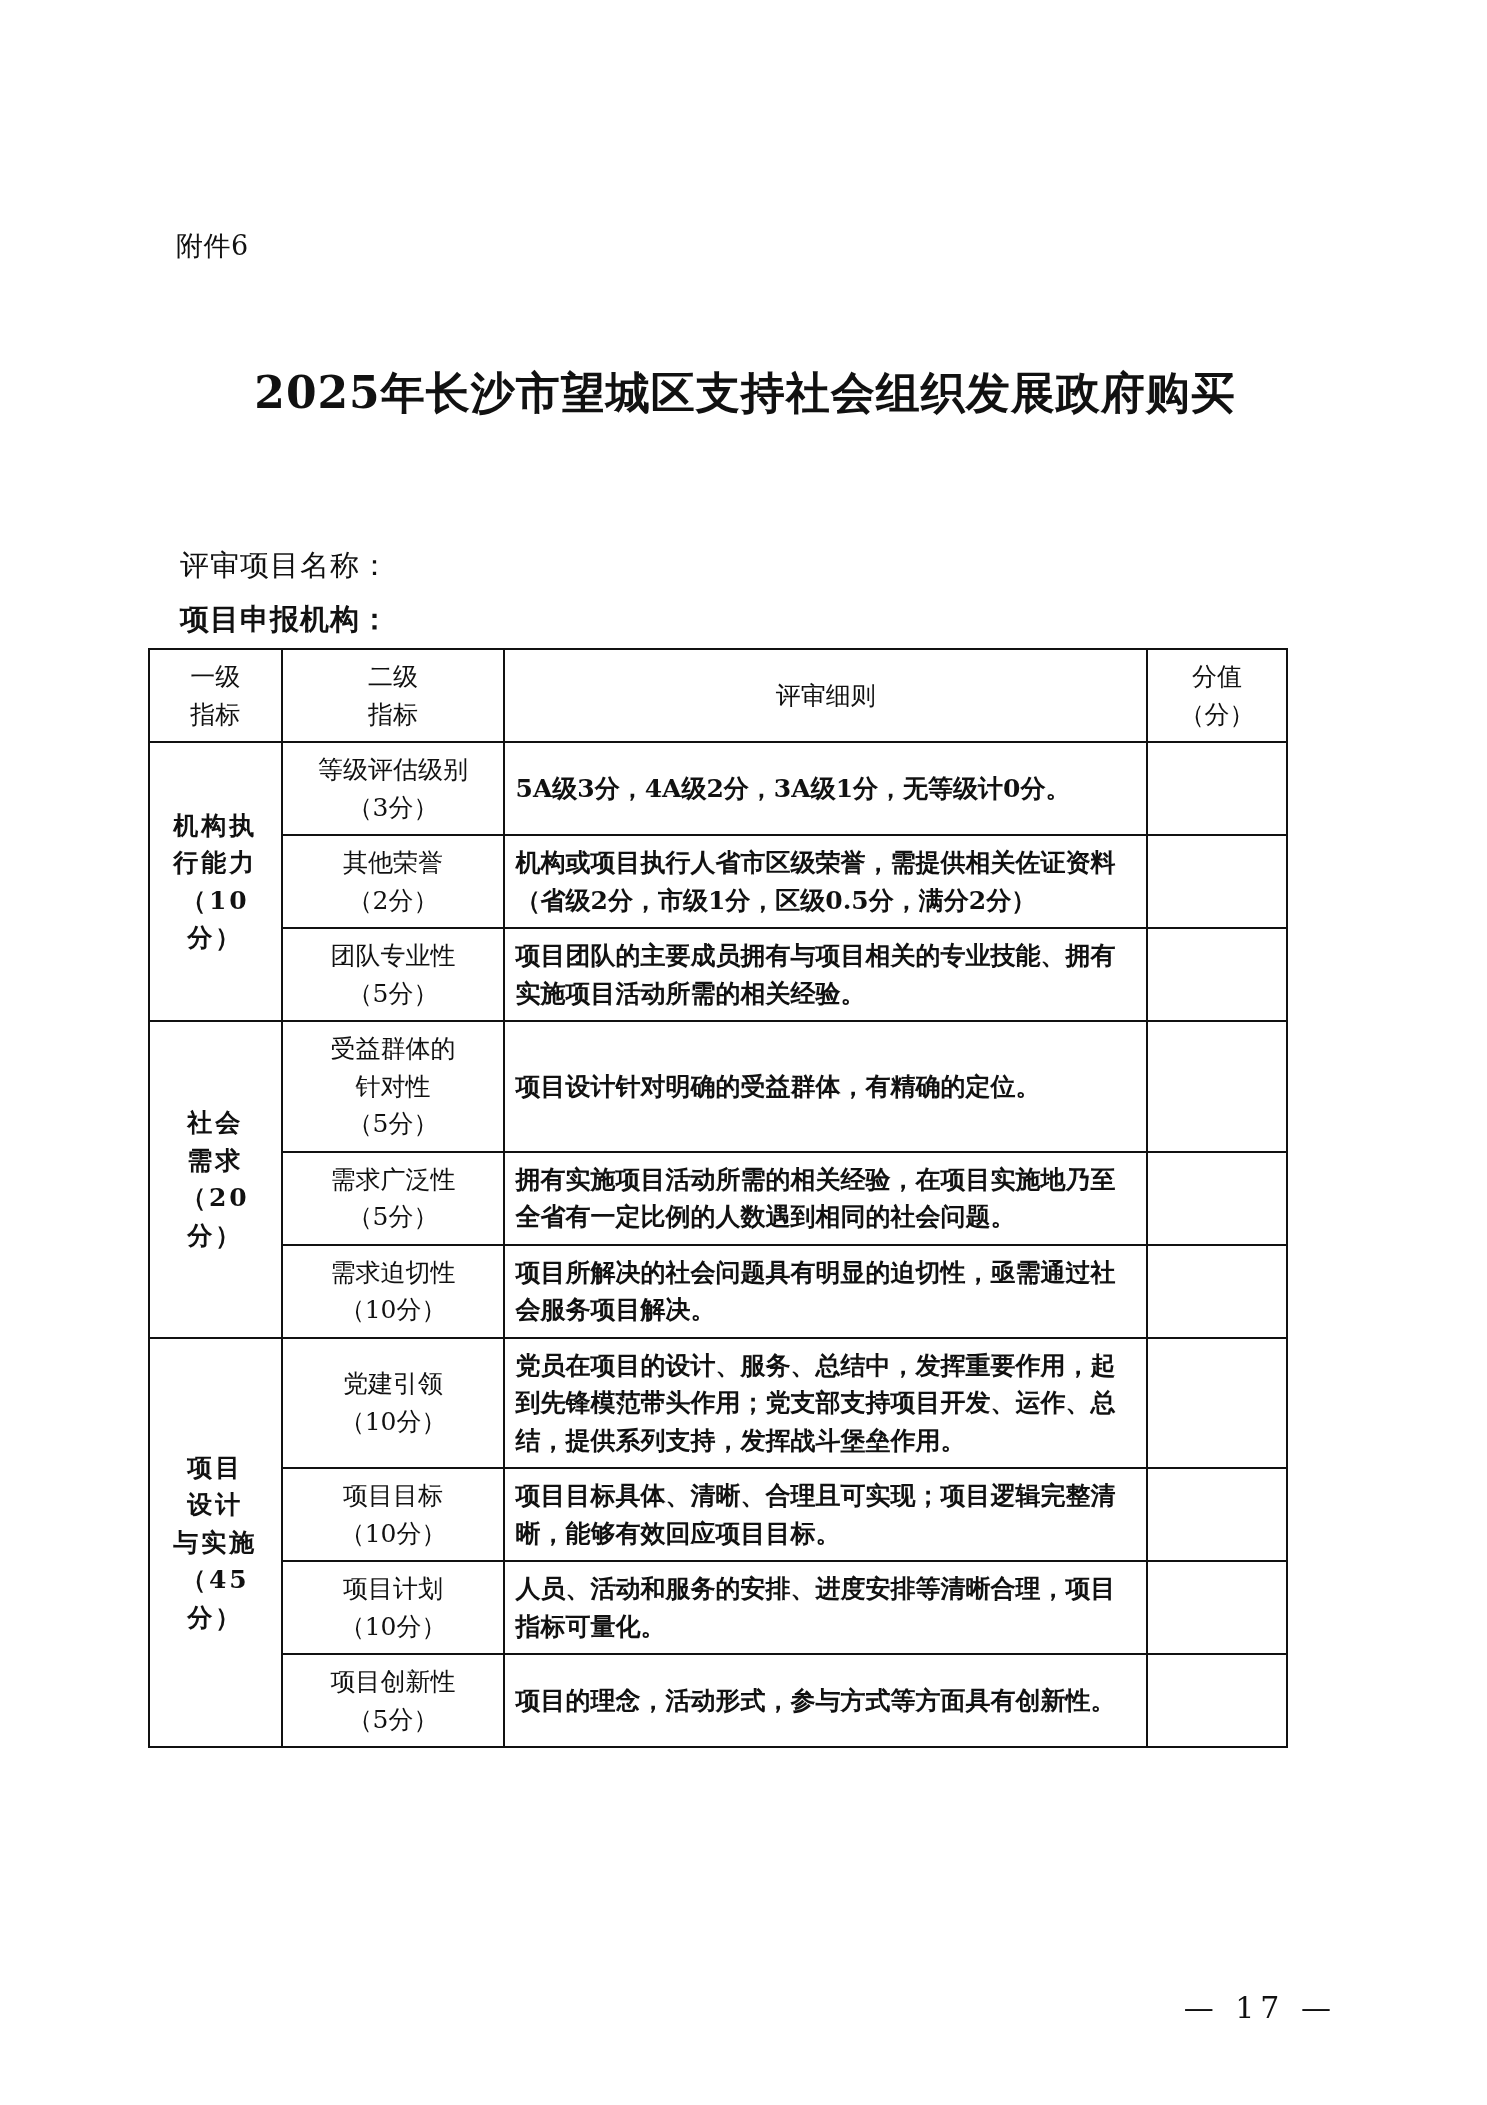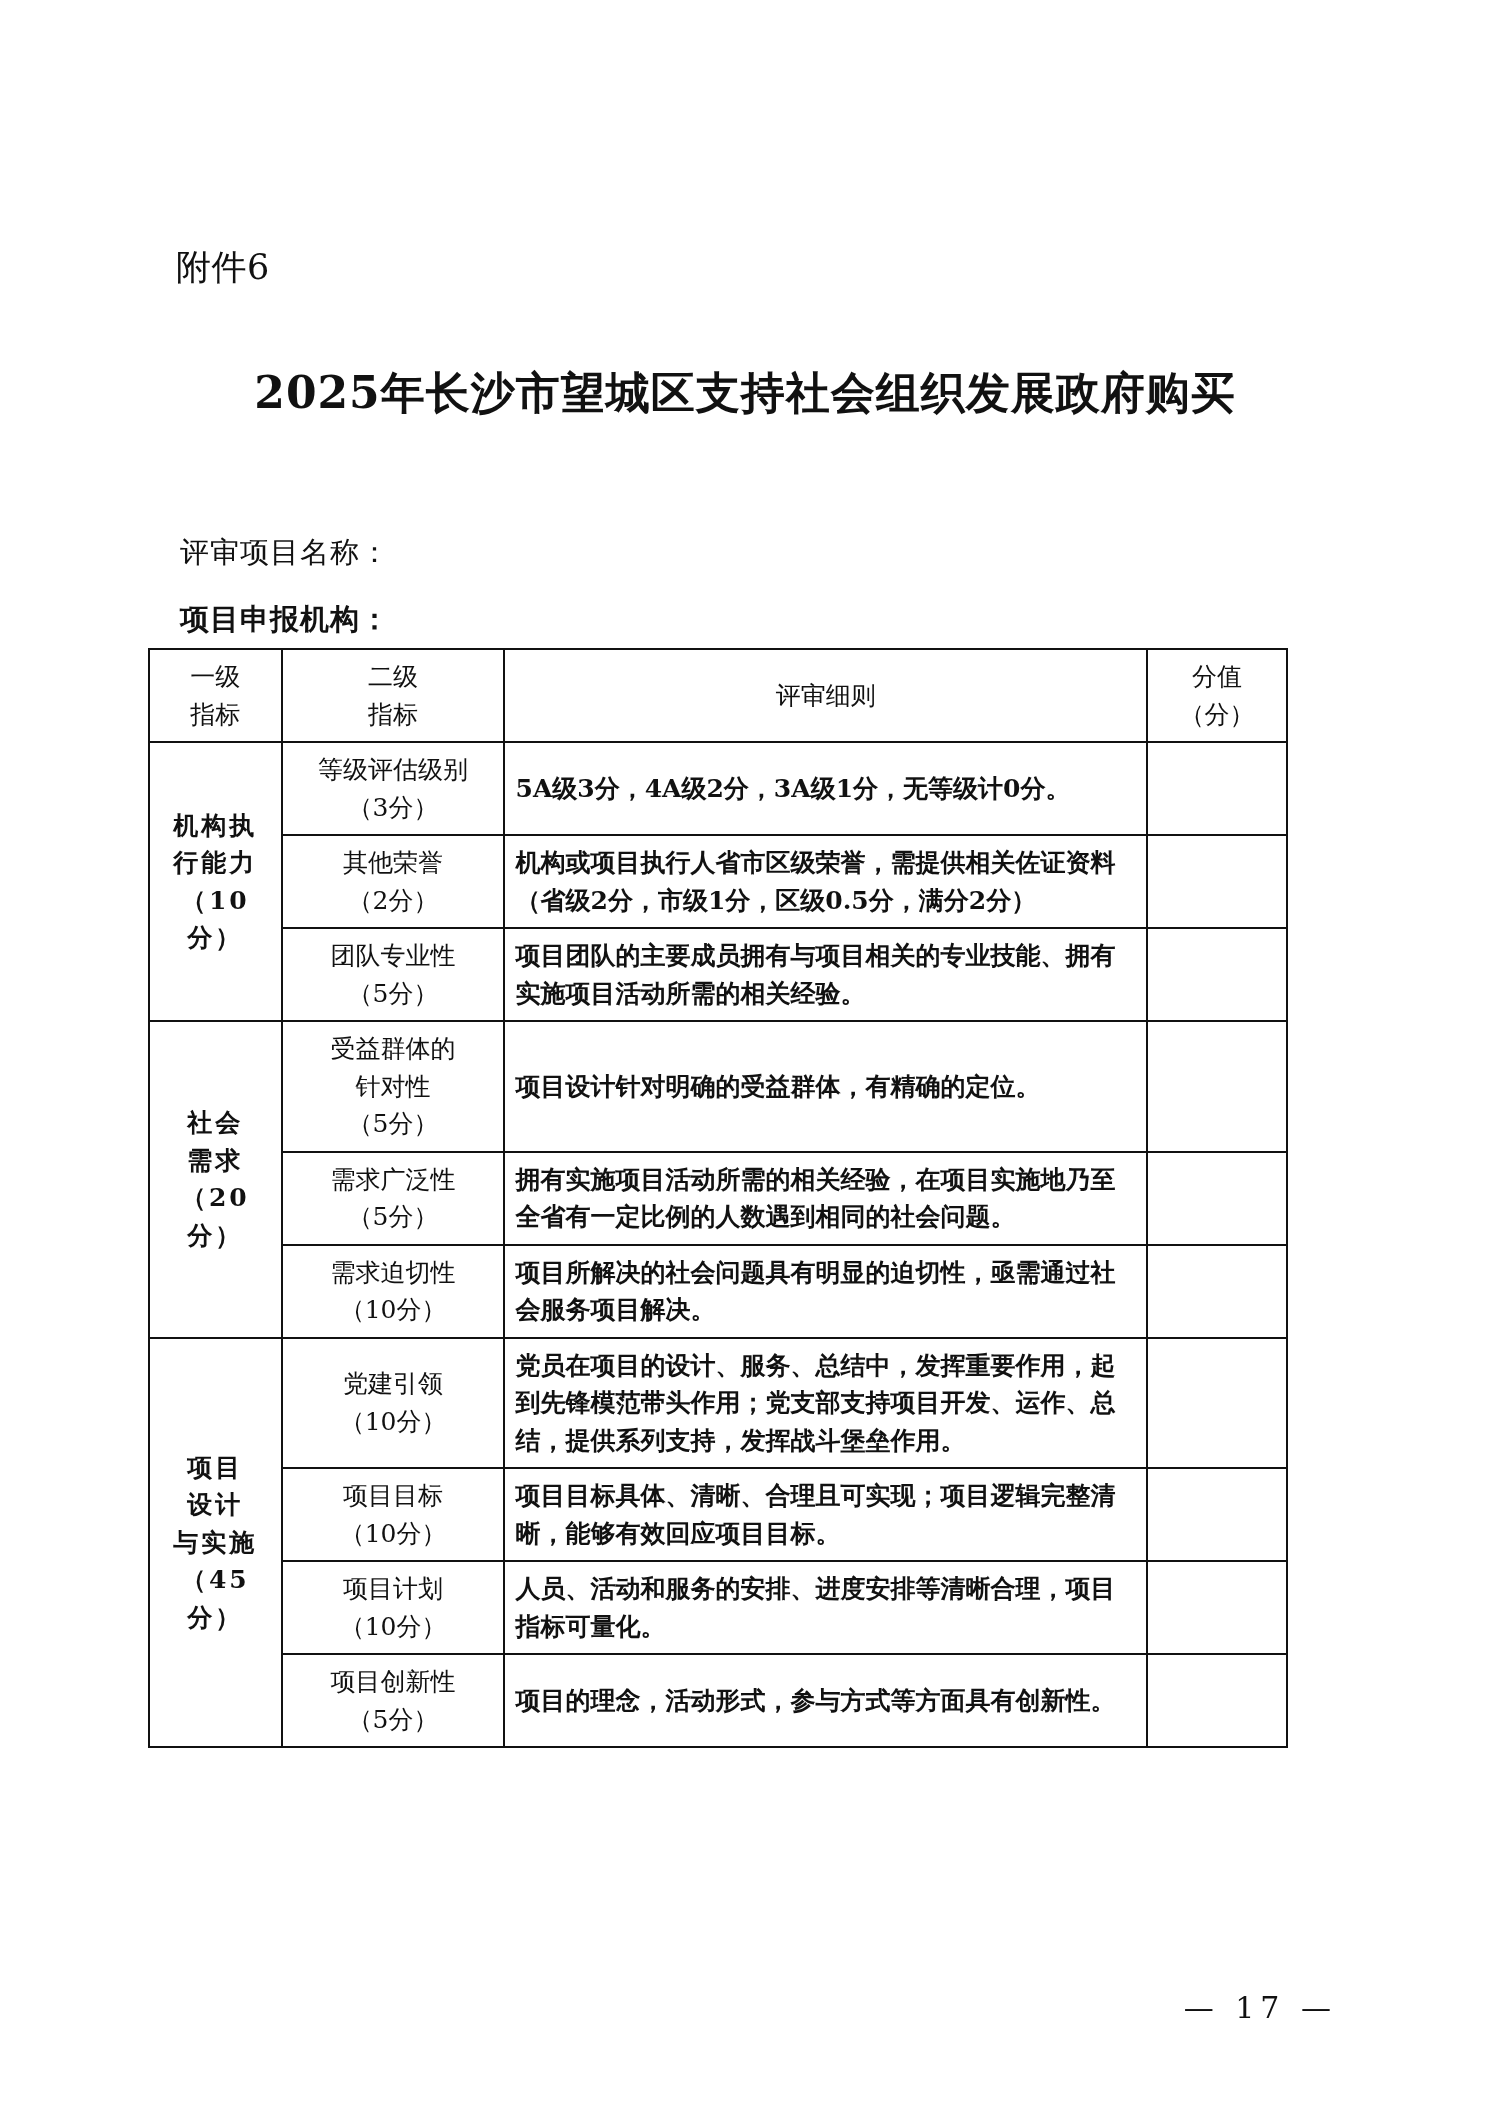--- a/index.html
+++ b/index.html
@@ -20,45 +20,44 @@
     left: 0; top: 0;
     width: 1487px;
     height: 2105px;
     box-sizing: border-box;
     padding: 0;
   }
   .attachment-label {
     position: absolute;
     left: 176px;
     top: 228px;
-    font-size: 35px;
+    font-size: 27px;
     letter-spacing: 0.5px;
     font-family: "DejaVu Serif", "Liberation Serif", serif;
-    margin-top: 16px;
   }
   .doc-title {
     position: absolute;
     left: 150px;
     top: 345px;
     width: 1190px;
     text-align: center;
     font-size: 44px;
     font-weight: bold;
     line-height: 1.45;
     letter-spacing: 1px;
     font-family: "DejaVu Serif", "Liberation Serif", serif;
     margin-top: 16px;
   }
   .field-line {
     position: absolute;
     left: 180px;
     font-size: 29px;
     letter-spacing: 1px;
   }
-  .field-project-name { top: 533px; }
+  .field-project-name { top: 546px; }
   .field-org-name { top: 600px; font-weight: bold; }
 
   table.review {
     position: absolute;
     left: 148px;
     top: 648px;
     width: 1140px;
     border-collapse: collapse;
     table-layout: fixed;
     padding-left: 20px;

